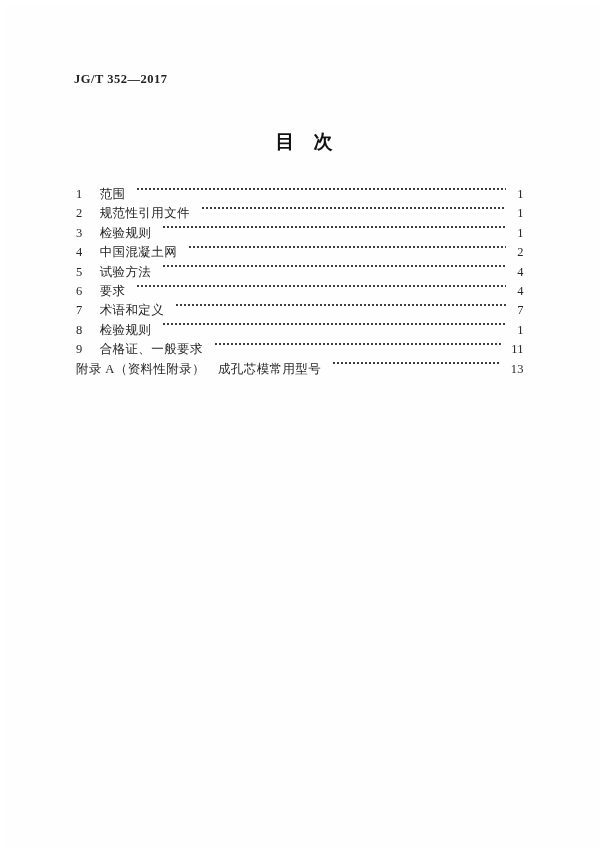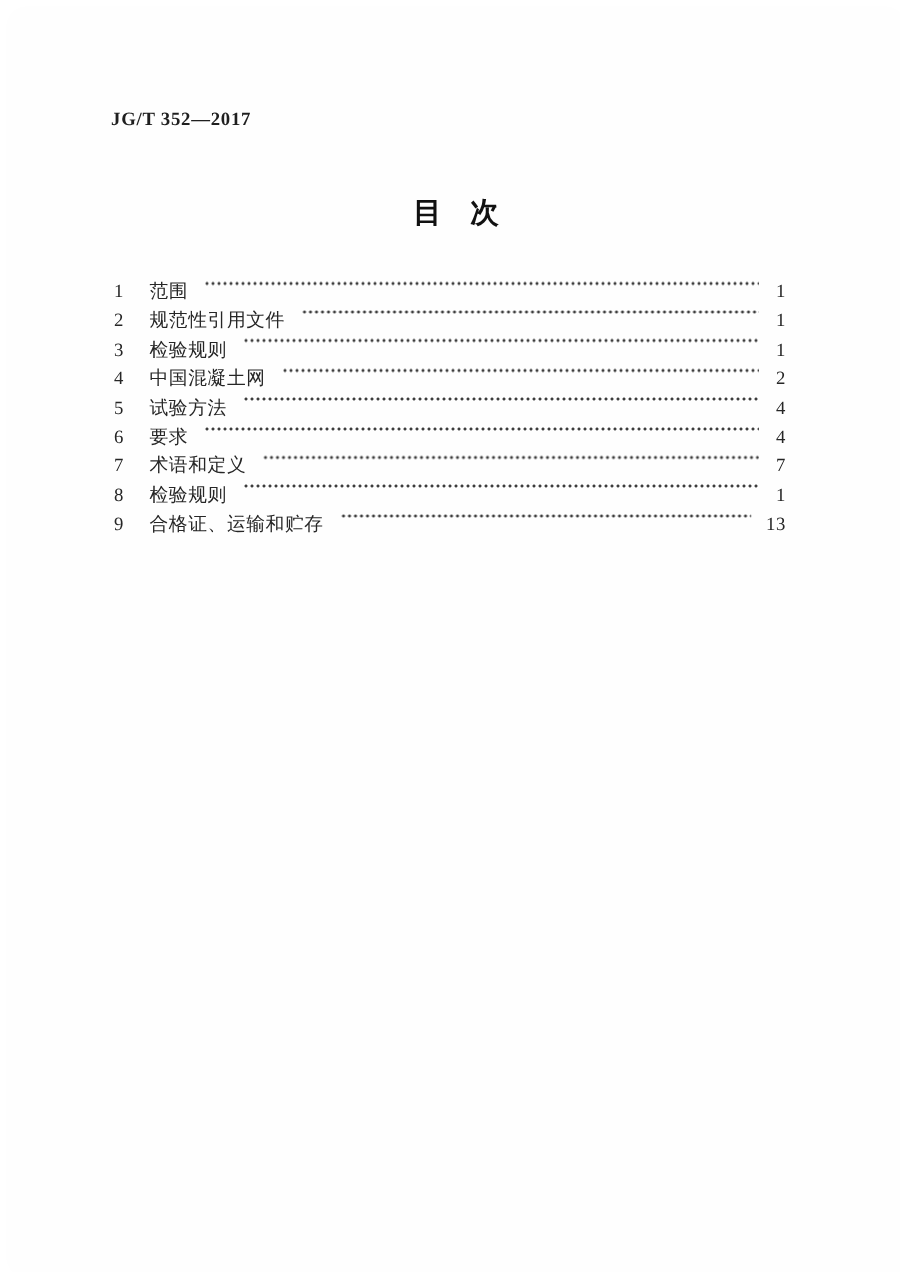--- a/index.html
+++ b/index.html
@@ -146,22 +146,28 @@
 
     <div class="toc-row">
       <span class="toc-num">8</span>
       <span class="toc-label">检验规则</span>
       <span class="leader"></span>
       <span class="toc-page">1</span>
     </div>
 
     <div class="toc-row">
       <span class="toc-num">9</span>
-      <span class="toc-label">合格证、运输和贮存</span>
+      <span class="toc-label">合格证、一般要求</span>
+      <span class="leader"></span>
+      <span class="toc-page">11</span>
+    </div>
+
+    <div class="toc-row">
+
+      <span class="toc-label">附录 A（资料性附录）　成孔芯模常用型号</span>
       <span class="leader"></span>
       <span class="toc-page">13</span>
     </div>
-
 
   </div>
 
 
 </div>
 
 </body></html>

